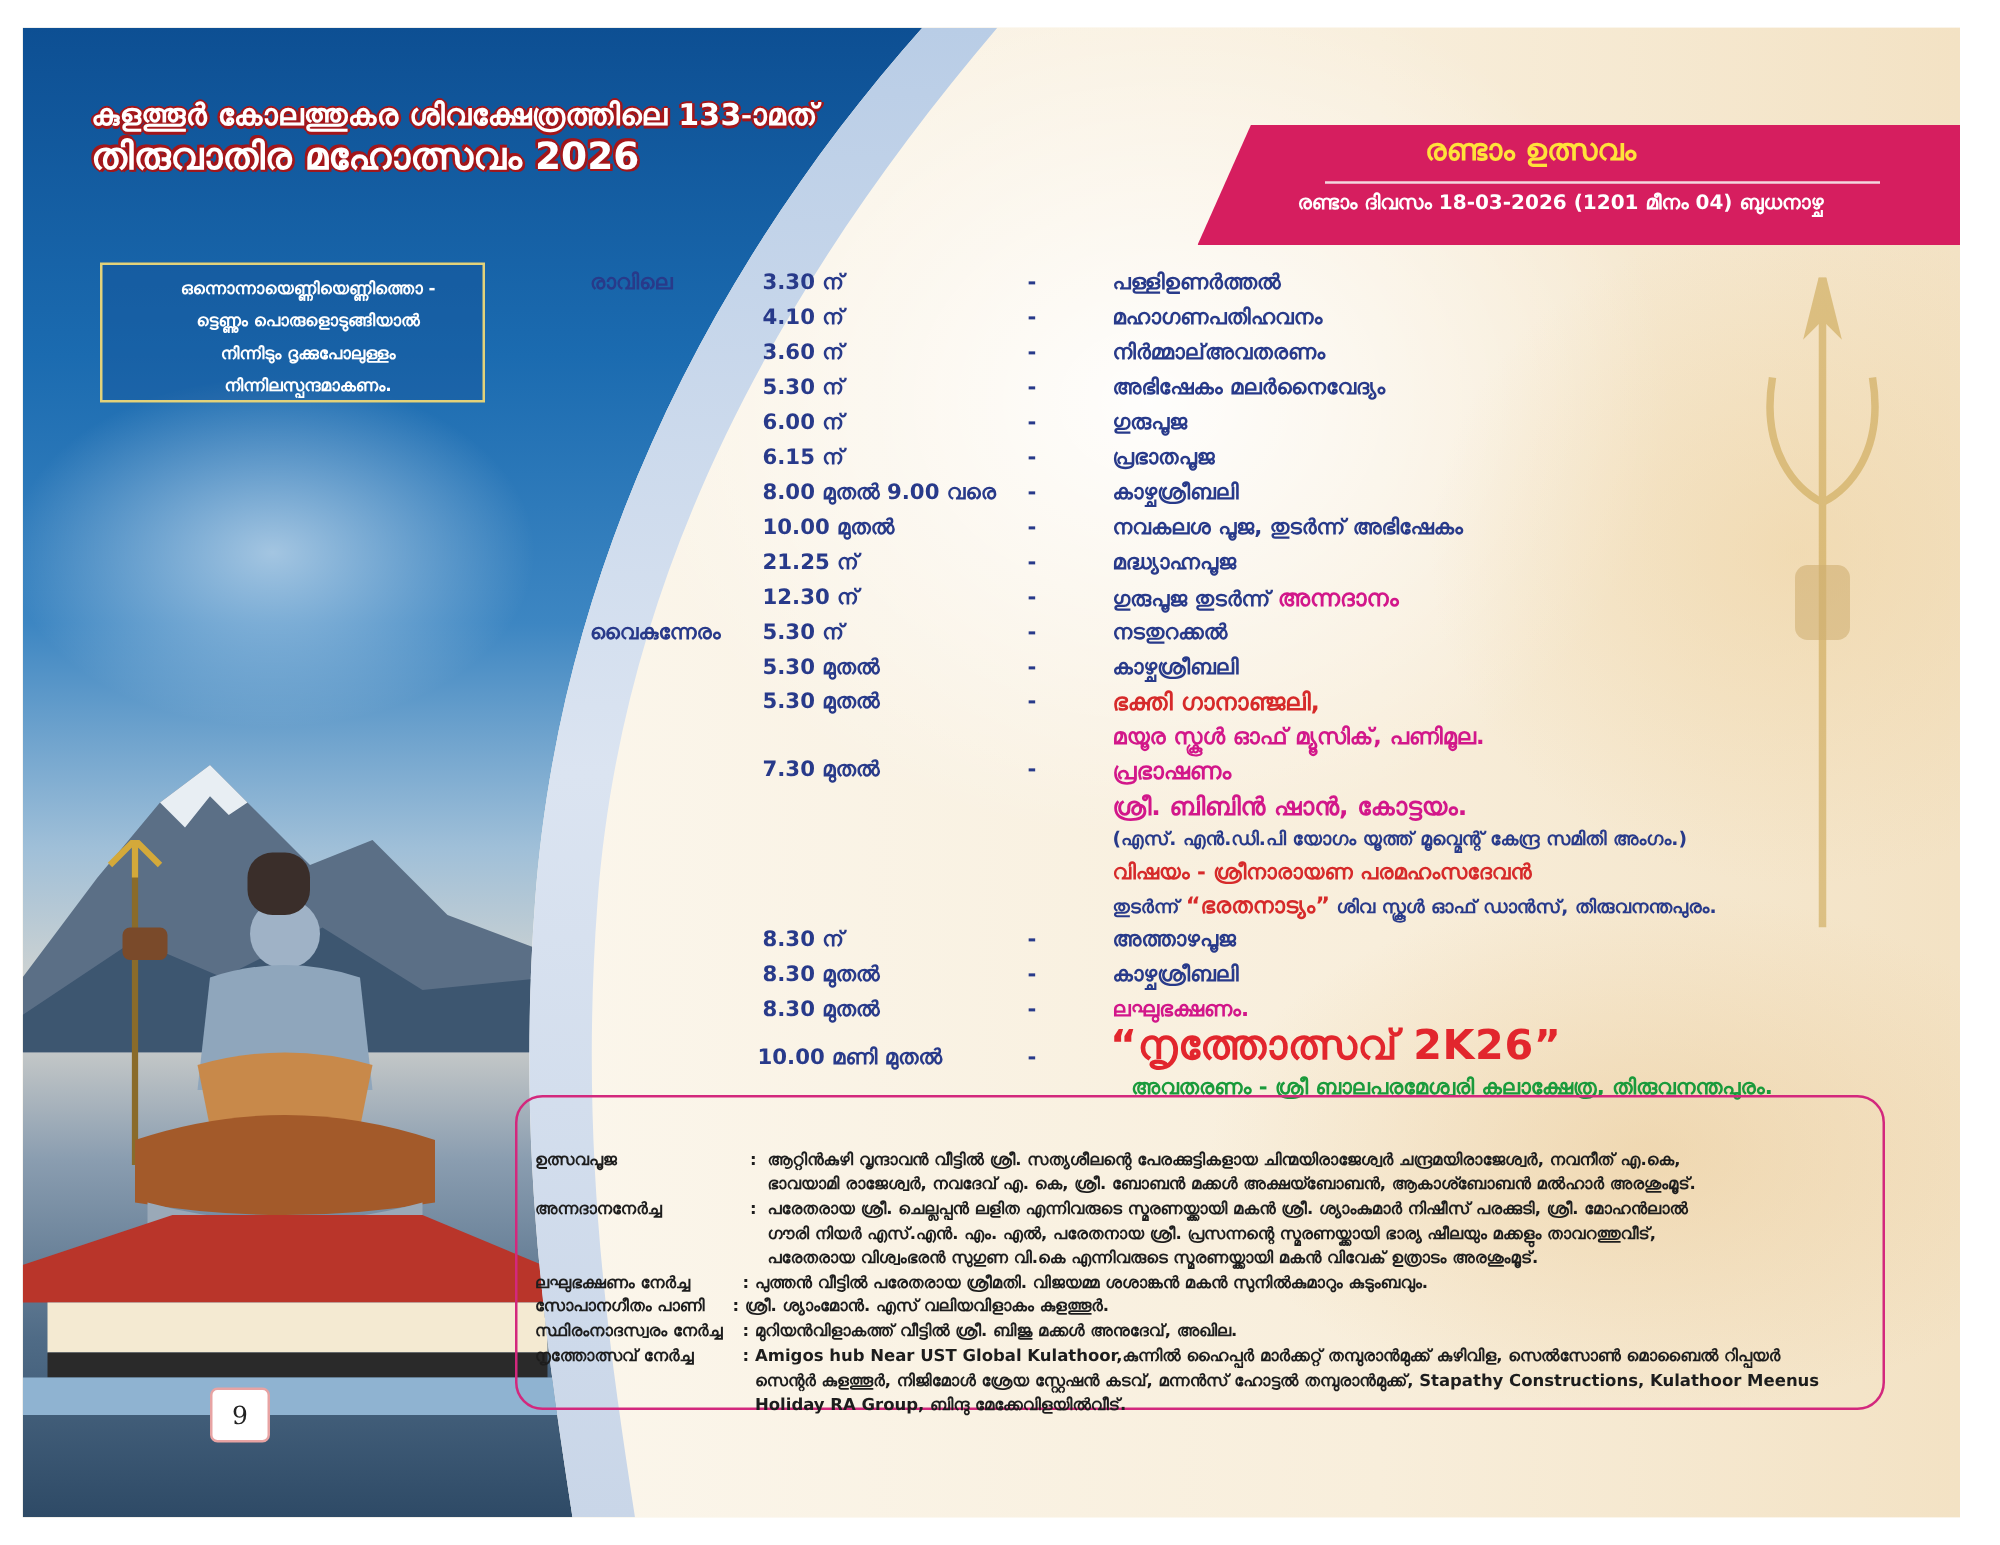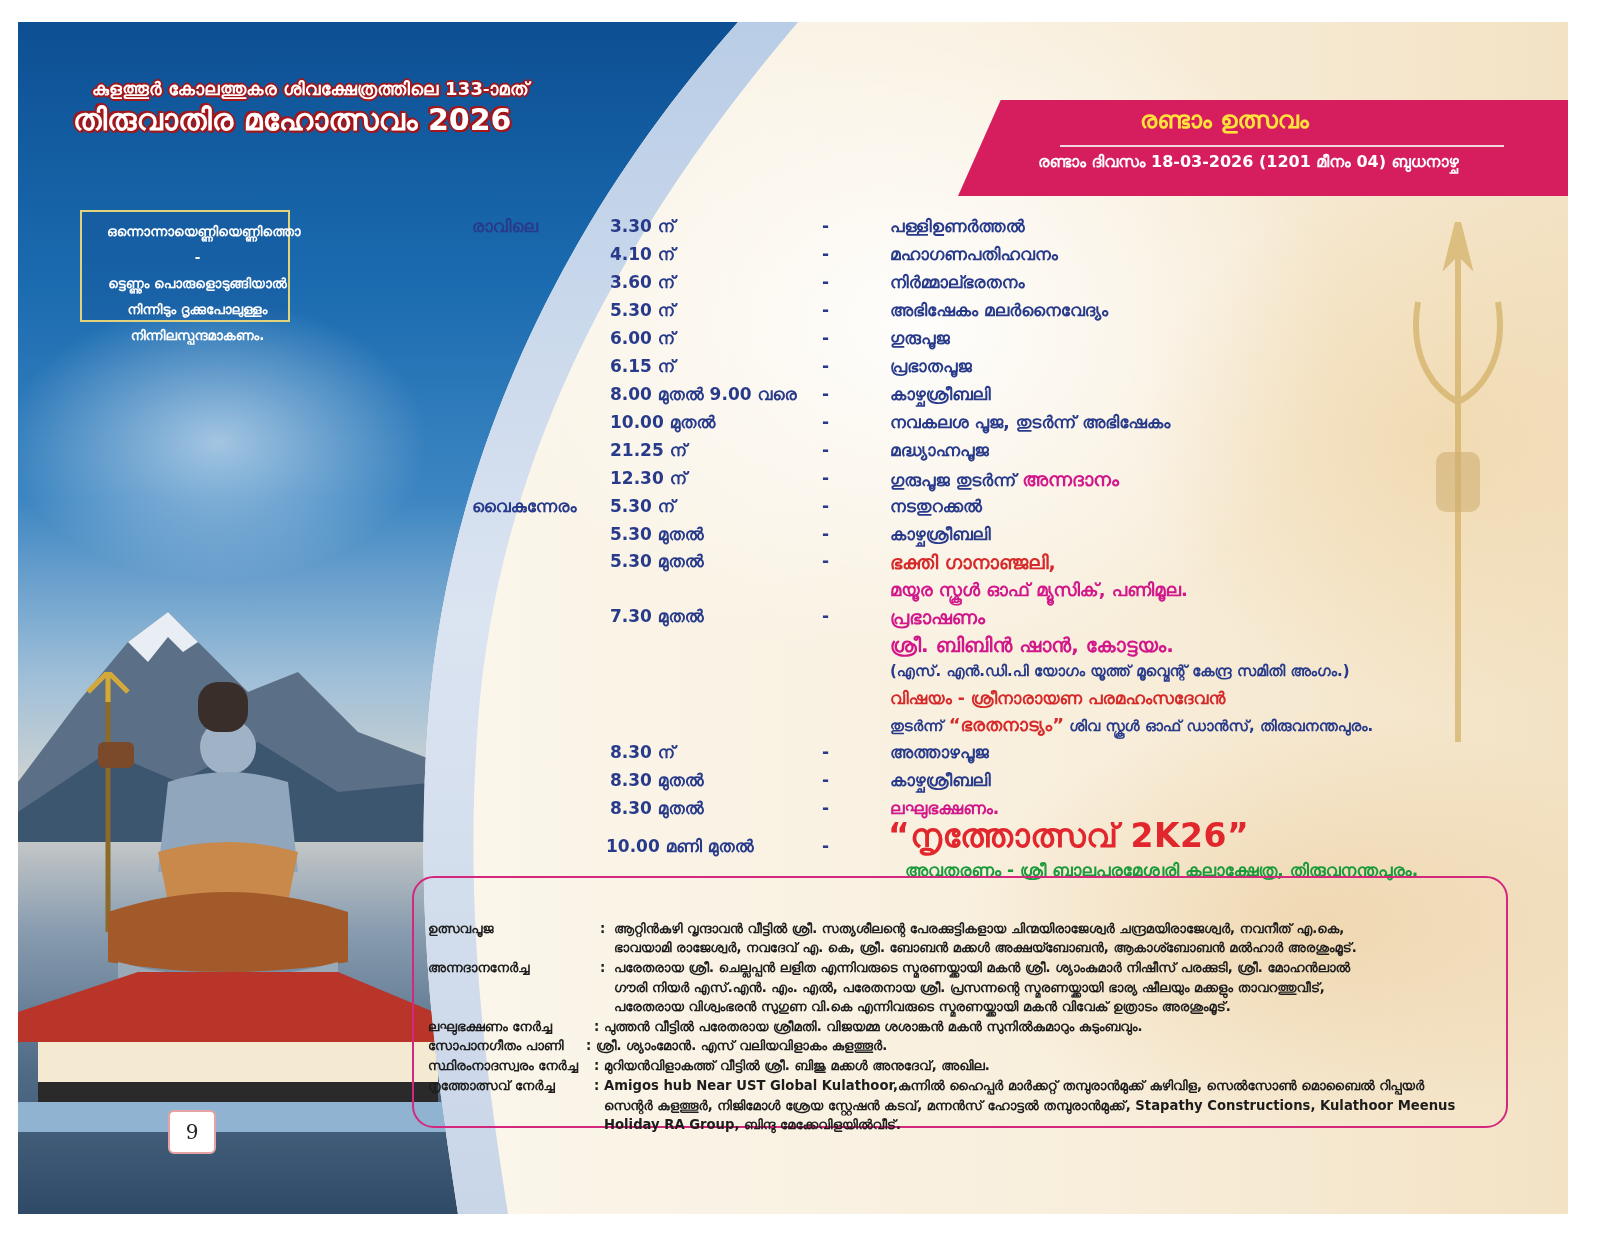--- a/index.html
+++ b/index.html
@@ -18,25 +18,25 @@
   .left-panel{position:absolute;left:0;top:0;width:780px;height:1192px;
     clip-path:path('M0 0 L720 0 C 560 180, 430 420, 410 700 C 395 900, 420 1060, 440 1192 L0 1192 Z');
     background:
       radial-gradient(ellipse 300px 200px at 200px 420px, rgba(255,255,255,.55), rgba(255,255,255,0) 70%),
       linear-gradient(180deg,#0d4f93 0%,#1b6bb0 22%,#3d86c2 40%,#9fbfd8 55%,#d9d7d0 66%,#8a9db0 76%,#4f6b86 88%,#2e4a66 100%);}
   .left-swoosh{position:absolute;left:0;top:0;width:800px;height:1192px;
     clip-path:path('M720 0 L780 0 C 610 200, 480 430, 460 700 C 445 900, 470 1060, 490 1192 L440 1192 C 420 1060, 395 900, 410 700 C 430 420, 560 180, 720 0 Z');
     background:linear-gradient(180deg,#b9cde6,#dbe4f1 50%,#c9d6e8);}
   .mountain{position:absolute;left:0;top:560px;width:420px;height:260px;}
   .header-left{position:absolute;left:55px;top:56px;}
-  .hl-line1{font-weight:bold;font-size:18px;color:#fff;letter-spacing:.2px;
-    text-shadow:2px 0 0 #a3161a,-2px 0 0 #a3161a,0 2px 0 #a3161a,0 -2px 0 #a3161a,1px 1px 0 #a3161a,-1px -1px 0 #a3161a;margin-left:19px;}
+  .hl-line1{font-weight:bold;font-size:24px;color:#fff;letter-spacing:.2px;
+    text-shadow:2px 0 0 #a3161a,-2px 0 0 #a3161a,0 2px 0 #a3161a,0 -2px 0 #a3161a,1px 1px 0 #a3161a,-1px -1px 0 #a3161a;}
   .hl-line2{font-weight:bold;font-size:30px;color:#fff;margin-top:2px;
     text-shadow:2px 0 0 #a3161a,-2px 0 0 #a3161a,0 2px 0 #a3161a,0 -2px 0 #a3161a,2px 2px 0 #a3161a,-2px -2px 0 #a3161a;}
-  .quote-box{position:absolute;left:62px;top:188px;width:210px;height:112px;border:2px solid #e2d27a;
+  .quote-box{position:absolute;left:62px;top:188px;width:308px;height:112px;border:2px solid #e2d27a;
     background:rgba(20,80,150,.35);color:#fff;font-weight:bold;font-size:13.5px;text-align:center;line-height:26px;padding-top:6px;box-sizing:border-box;padding-left:25px;}
   
   .shiva{position:absolute;left:30px;top:650px;width:320px;height:330px;}
   .temple{position:absolute;left:0;top:930px;width:440px;height:180px;}
   .page-num{position:absolute;left:150px;top:1088px;width:44px;height:40px;background:#fff;border:2px solid #e7a3a3;border-radius:6px;
     font-family:"DejaVu Serif",serif;font-size:20px;text-align:center;line-height:40px;color:#222;}
   
   .rh-title{position:absolute;left:912px;top:58px;font-weight:bold;font-size:21px;color:#1d3d8f;letter-spacing:.3px;}
   .pink-banner{position:absolute;left:940px;top:78px;width:610px;height:96px;background:#d61e5f;
     clip-path:polygon(7% 0,100% 0,100% 100%,0 100%);}
@@ -130,21 +130,21 @@
     <span class="c-event">പള്ളിഉണർത്തൽ</span>
   </div>
   <div class="row" style="top:244px">
     <span class="c-time">4.10 ന്</span>
     <span class="c-dash">-</span>
     <span class="c-event">മഹാഗണപതിഹവനം</span>
   </div>
   <div class="row" style="top:272px">
     <span class="c-time">3.60 ന്</span>
     <span class="c-dash">-</span>
-    <span class="c-event">നിർമ്മാല്ഭരതനം</span>
+    <span class="c-event">നിർമ്മാല്അവതരണം</span>
   </div>
   <div class="row" style="top:300px">
     <span class="c-time">5.30 ന്</span>
     <span class="c-dash">-</span>
     <span class="c-event">അഭിഷേകം മലർനൈവേദ്യം</span>
   </div>
   <div class="row" style="top:328px">
     <span class="c-time">6.00 ന്</span>
     <span class="c-dash">-</span>
     <span class="c-event">ഗുരുപൂജ</span>

